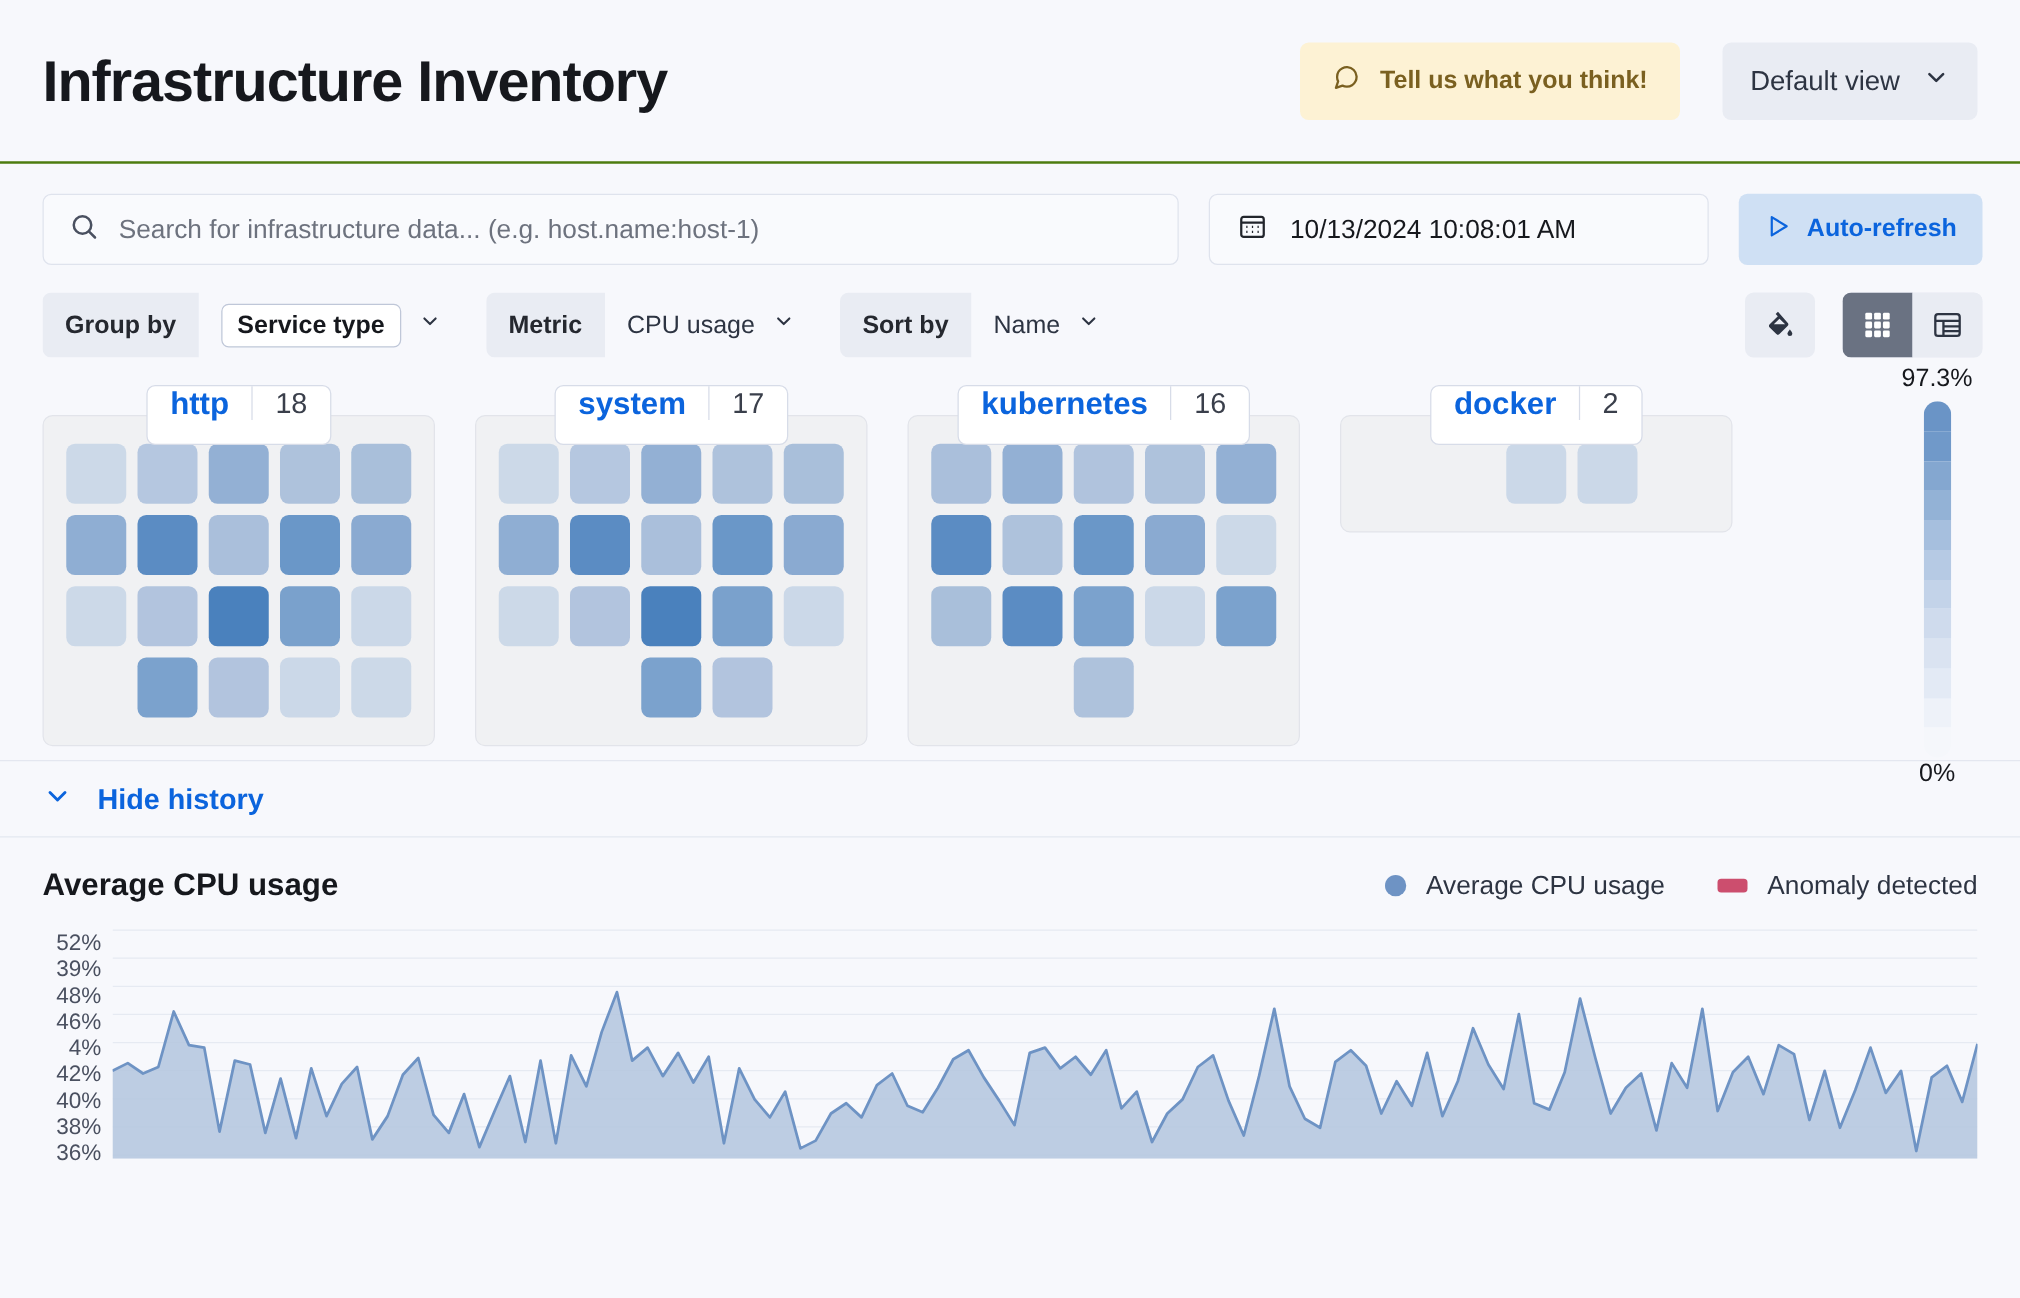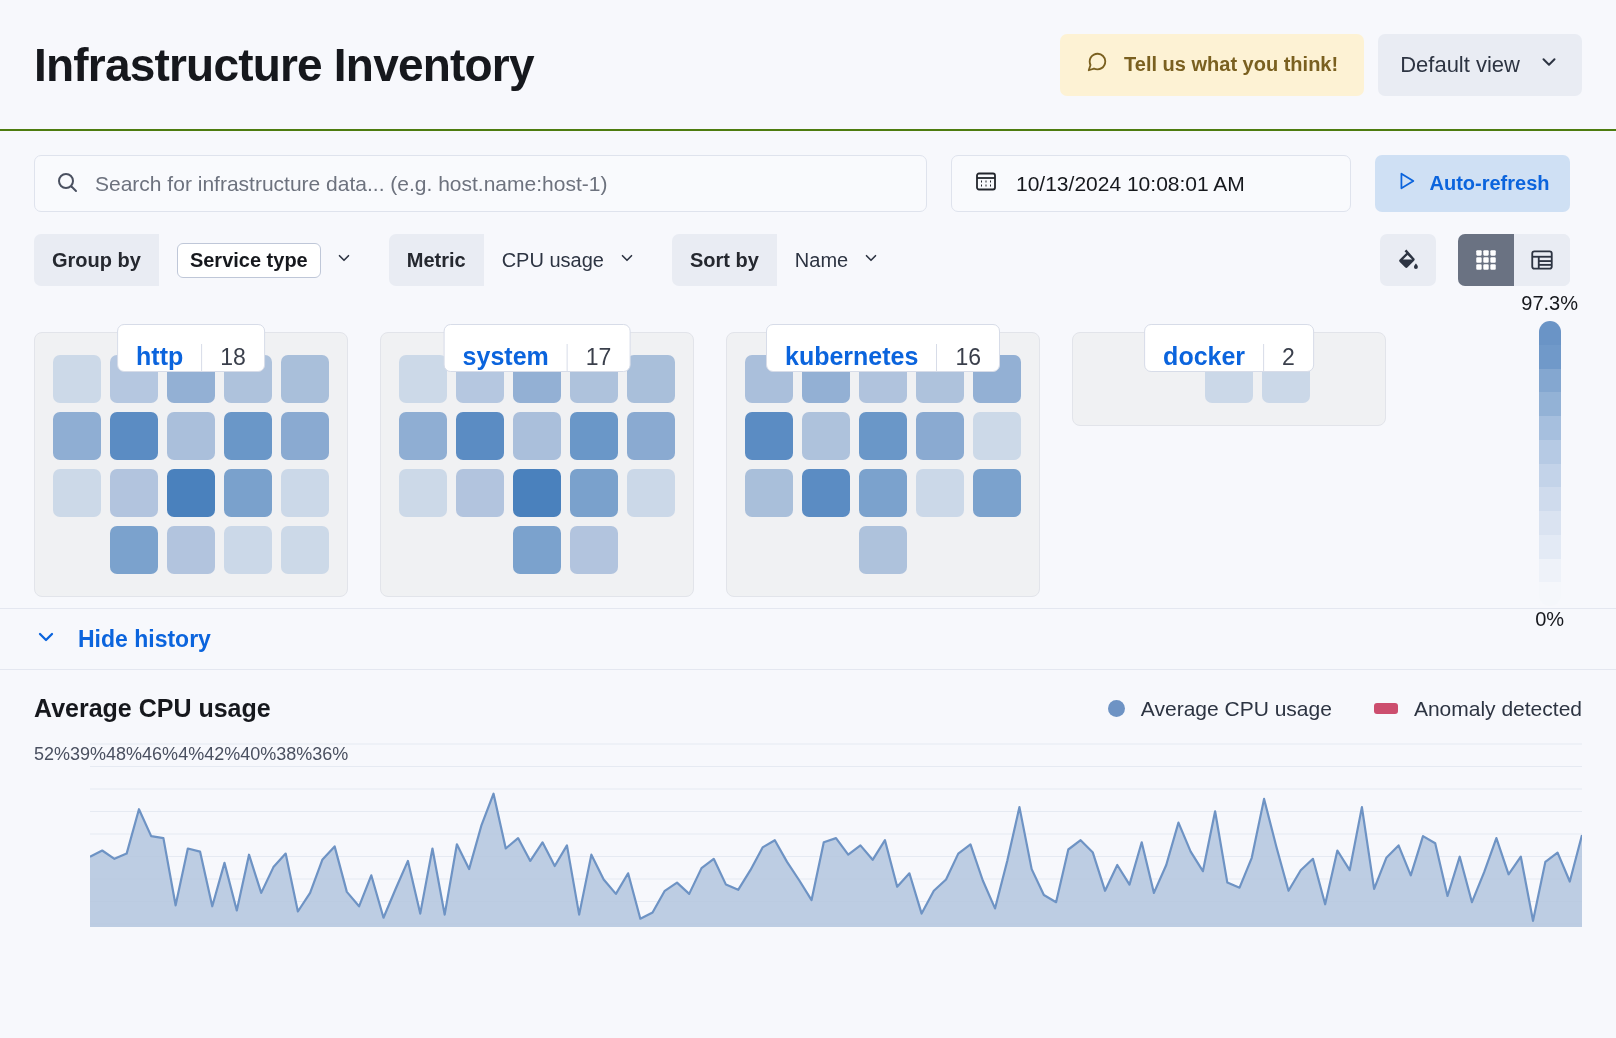--- a/index.html
+++ b/index.html
@@ -19,42 +19,42 @@
     border-bottom:2px solid #4d7c0f;
     display:flex; align-items:center;
     padding:4px 34px;
     position:relative;
   }
   .page-title {
     font-size:46px; font-weight:700; letter-spacing:-0.8px;
     color:#16181d; line-height:1;
   }
   .header-right {
-    margin-left:auto; display:flex; align-items:center; gap:14px;
+    margin-left:auto; display:flex; align-items:center; gap:34px;
   }
   .feedback-btn {
     background:#fdf2d4; color:#7a6020;
     border:none; border-radius:7px;
     height:62px; padding:0 26px;
     display:flex; align-items:center; gap:16px;
     font-size:20px; font-weight:700; cursor:pointer;
     font-family:inherit;
   }
   .feedback-btn svg { flex:none; }
   .view-btn {
     background:#e9ecf3; color:#2d3442;
     border:none; border-radius:7px;
     height:62px; padding:0 22px;
     display:flex; align-items:center; gap:18px;
     font-size:22px; font-weight:400; cursor:pointer;
     font-family:inherit;
   }
 
   
-  .toolbar { padding:24px 46px 0 34px; }
+  .toolbar { padding:24px 30px 0 34px; }
   .toolbar-row1 { display:flex; align-items:center; gap:24px; }
   .searchbox {
     flex:1 1 auto; height:57px;
     background:#f9fafd; border:1px solid #dfe3ed; border-radius:7px;
     display:flex; align-items:center; gap:14px; padding:0 20px;
   }
   .searchbox input {
     border:none; background:transparent; outline:none;
     font-size:21px; font-family:inherit; color:#1a1c21;
     width:100%;
@@ -124,23 +124,23 @@
     position:relative;
     padding-top:24px;
   }
   .group-box {
     background:#f0f1f3;
     border:1px solid #e2e4ea;
     border-radius:8px;
     padding:22px 18px;
   }
   .group-chip {
-    position:absolute; top:16px; left:50%; transform:translateX(-50%);
+    position:absolute; top:0; left:50%; transform:translateX(-50%);
     background:#fff; border:1px solid #d7dce8; border-radius:7px;
-    height:48px; display:flex; align-items:flex-end;
+    height:48px; display:flex; align-items:flex-start;
     z-index:3; white-space:nowrap;
   }
   .group-chip .nm {
     display:flex; align-items:center; padding:0 18px;
     color:#0b64dd; font-size:25px; font-weight:700;
   }
   .group-chip .cnt {
     display:flex; align-items:center; padding:0 18px;
     border-left:1px solid #d7dce8;
     color:#3a3f4b; font-size:23px;
@@ -176,21 +176,21 @@
   .chart-panel { padding:24px 34px 0 34px; }
   .chart-head { display:flex; align-items:center; }
   .chart-title { font-size:25px; font-weight:700; color:#16181d; }
   .chart-legend { margin-left:auto; display:flex; align-items:center; gap:42px; }
   .lg-item { display:flex; align-items:center; gap:16px; font-size:21px; color:#2d3442; }
   .lg-dot { width:17px; height:17px; border-radius:50%; background:#6e93c4; }
   .lg-sq  { width:24px; height:11px; border-radius:3px; background:#cc4e6e; }
 
   .chart-wrap { display:flex; margin-top:18px; }
   .y-axis {
-    width:56px; display:flex; flex-direction:row;
+    width:56px; display:flex; flex-direction:column;
     justify-content:space-between;
     font-size:18px; color:#4a5060; text-align:right;
     padding-right:9px; height:180px; margin-top:3px;
   }
   .plot { position:relative; flex:1 1 auto; height:186px; }
   .plot svg { display:block; width:100%; height:186px; }
   .x-axis {
     display:flex; margin-left:56px; margin-top:11px;
     font-size:18px; color:#4a5060;
   }

